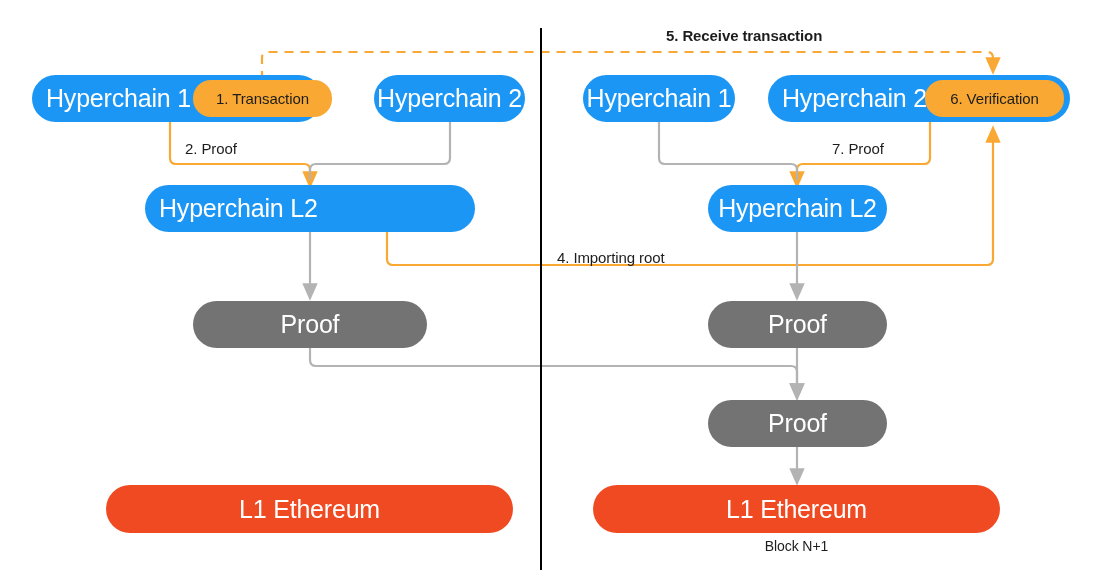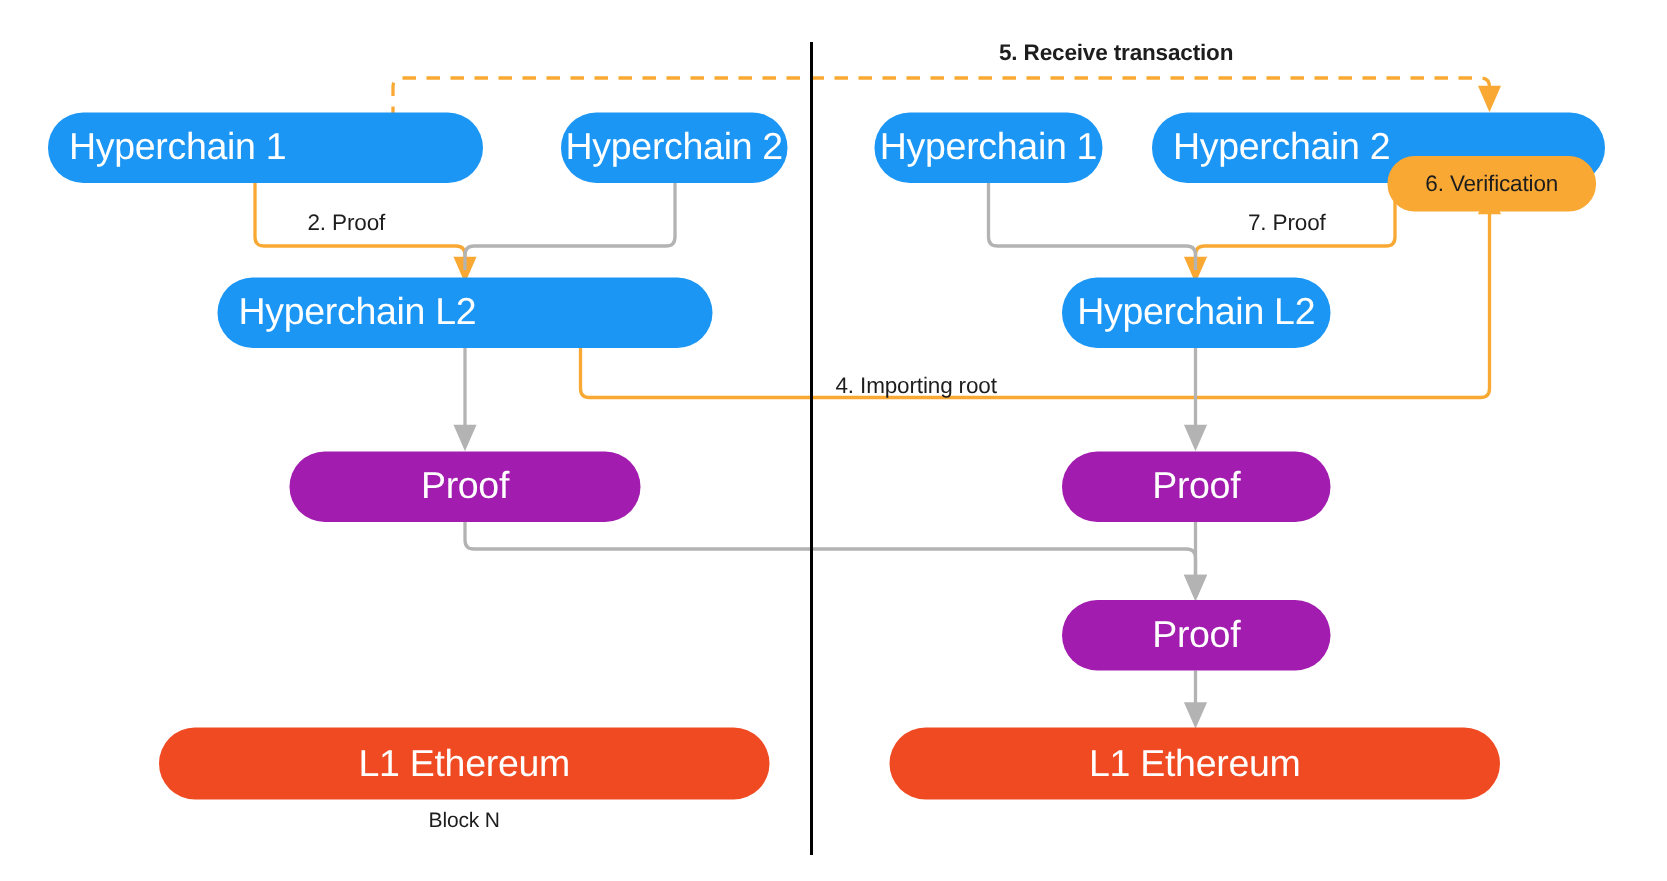--- a/index.html
+++ b/index.html
@@ -27,21 +27,21 @@
     position: absolute;
     display: flex;
     align-items: center;
     justify-content: center;
     box-sizing: border-box;
     border-radius: 24px;
     color: #ffffff;
     white-space: nowrap;
   }
   .node-blue   { background: #1C96F5; }
-  .node-green  { background: #a21caf; }
+  .node-green  { background: #737373; }
   .node-red    { background: #F04A23; text-align: right; }
   .node-label {
     font-size: 25px;
     line-height: 1;
     color: #ffffff;
     letter-spacing: -0.2px;
   }
   .badge {
     position: absolute;
     display: flex;
@@ -113,72 +113,75 @@
 
     <path d="M797,447 L797,477" fill="none" stroke="#B3B3B3" stroke-width="2.2" marker-end="url(#arrow-gray)"></path>
   </svg>
 
   <div class="divider" style="left:540px; top:28px; height:542px;"></div>
 
   <div class="node node-blue" style="left:32px; top:75px; width:290px; height:47px; justify-content:flex-start; padding-left:14px;">
     <span class="node-label">Hyperchain 1</span>
   </div>
 
+  <div class="badge" style="left:193px; top:80px; width:139px; height:37px;">
+    <span>1. Transaction</span>
+  </div>
 
   <div class="node node-blue" style="left:374px; top:75px; width:151px; height:47px;">
     <span class="node-label">Hyperchain 2</span>
   </div>
 
   <div class="node node-blue" style="left:145px; top:185px; width:330px; height:47px; justify-content:flex-start; padding-left:14px;">
     <span class="node-label">Hyperchain L2</span>
   </div>
 
 
   <div class="node node-green" style="left:193px; top:301px; width:234px; height:47px;">
     <span class="node-label">Proof</span>
   </div>
 
   <div class="node node-red" style="left:106px; top:485px; width:407px; height:48px;">
     <span class="node-label">L1 Ethereum</span>
   </div>
 
-  <div class="block-caption" style="left:106px; top:538px; width:407px;">
-    <span>Block N</span>
-  </div>
 
   <div class="node node-blue" style="left:583px; top:75px; width:152px; height:47px;">
     <span class="node-label">Hyperchain 1</span>
   </div>
 
   <div class="node node-blue" style="left:768px; top:75px; width:302px; height:47px; justify-content:flex-start; padding-left:14px;">
     <span class="node-label">Hyperchain 2</span>
   </div>
 
-  <div class="badge" style="left:925px; top:80px; width:139px; height:37px;margin-top:24px;">
+  <div class="badge" style="left:925px; top:80px; width:139px; height:37px;">
     <span>6. Verification</span>
   </div>
 
   <div class="node node-blue" style="left:708px; top:185px; width:179px; height:47px;">
     <span class="node-label">Hyperchain L2</span>
   </div>
 
   <div class="node node-green" style="left:708px; top:301px; width:179px; height:47px;">
     <span class="node-label">Proof</span>
   </div>
 
   <div class="node node-green" style="left:708px; top:400px; width:179px; height:47px;">
     <span class="node-label">Proof</span>
   </div>
 
   <div class="node node-red" style="left:593px; top:485px; width:407px; height:48px;">
     <span class="node-label">L1 Ethereum</span>
   </div>
 
+  <div class="block-caption" style="left:593px; top:538px; width:407px;">
+    <span>Block N+1</span>
+  </div>
 
-  <div class="edge-label" style="left:185px; top:140px;margin-left:20px;">2. Proof</div>
+  <div class="edge-label" style="left:185px; top:140px;">2. Proof</div>
 
   <div class="edge-label" style="left:557px; top:249px;">4. Importing root</div>
 
   <div class="edge-label" style="left:666px; top:27px;font-weight:bold;">5. Receive transaction</div>
 
   <div class="edge-label" style="left:832px; top:140px;">7. Proof</div>
 
 </div>
 
 </body></html>

